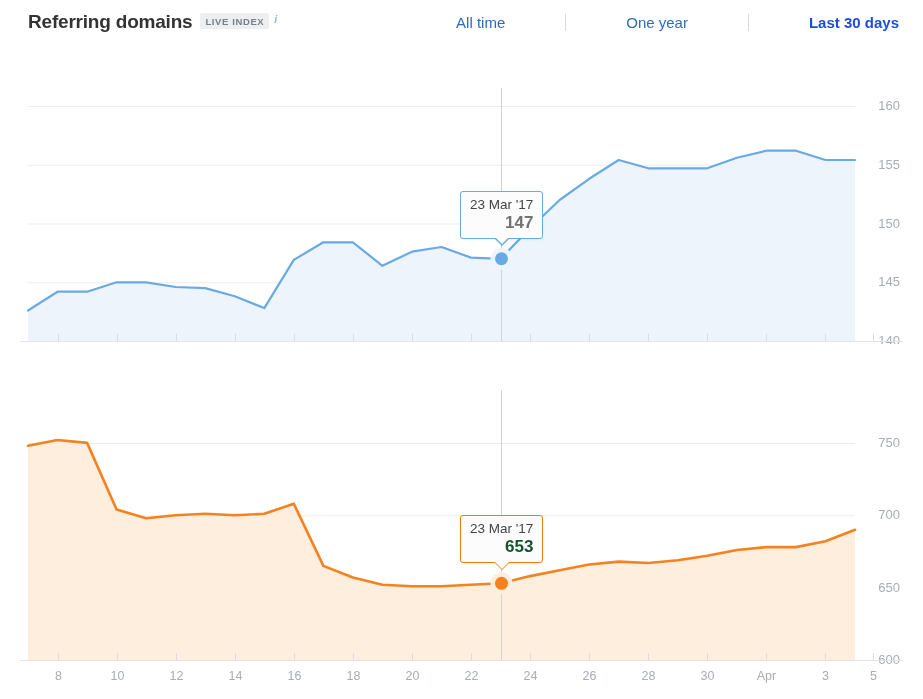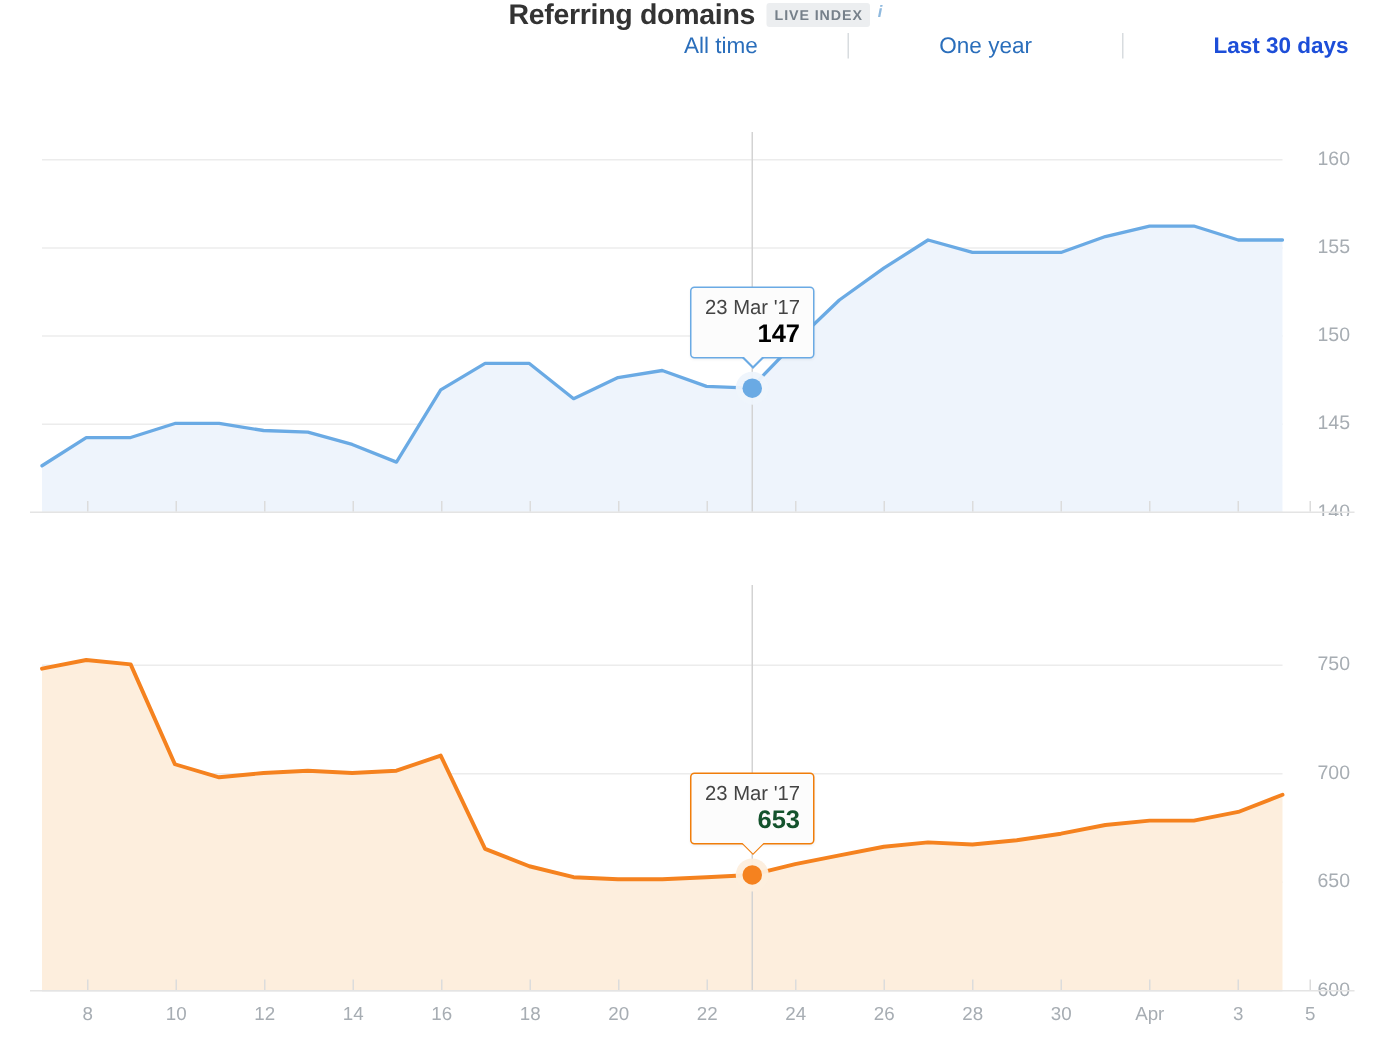--- a/index.html
+++ b/index.html
@@ -5,21 +5,21 @@
   html,body{margin:0;padding:0;}
   body{
     width:923px;height:699px;background:#ffffff;
     font-family:"Liberation Sans", sans-serif;
     color:#333;overflow:hidden;
   }
   .panel{position:relative;width:923px;}
   .panel-header{
     position:relative;height:44px;
     display:flex;align-items:center;
-    padding:0 24px 0 28px;box-sizing:border-box;flex-direction:column;
+    padding:0 24px 0 28px;box-sizing:border-box;
   }
   .panel-title{
     font-size:19px;font-weight:bold;color:#333;letter-spacing:-0.2px;
     white-space:nowrap;
   }
   .live-badge{
     display:inline-block;margin-left:8px;
     background:#eceef0;color:#76808a;
     font-size:9.5px;font-weight:bold;letter-spacing:0.6px;
     padding:3px 5px 2px 5px;border-radius:2px;
@@ -55,21 +55,21 @@
     border:1px solid #6aaae4;
     border-radius:3px;
     padding:4px 9px 5px 9px;
     text-align:right;
     box-sizing:border-box;
     z-index:6;
     box-shadow:0 1px 2px rgba(0,0,0,0.05);
   }
   .tooltip.orange{border-color:#f07d0a;}
   .tooltip .tt-date{font-size:13.5px;color:#444;line-height:17px;white-space:nowrap;}
-  .tooltip .tt-val{font-size:17px;font-weight:bold;color:#000000;line-height:20px;}
+  .tooltip .tt-val{font-size:17px;font-weight:bold;color:#737373;line-height:20px;}
   .tooltip.orange .tt-val{color:#14532d;}
   .tt-arrow,.tt-arrow-in{position:absolute;width:0;height:0;left:50%;}
   .tt-arrow{
     bottom:-8px;margin-left:-8px;
     border-left:8px solid transparent;border-right:8px solid transparent;
     border-top:8px solid #6aaae4;
   }
   .tt-arrow-in{
     bottom:-6.5px;margin-left:-7px;
     border-left:7px solid transparent;border-right:7px solid transparent;

